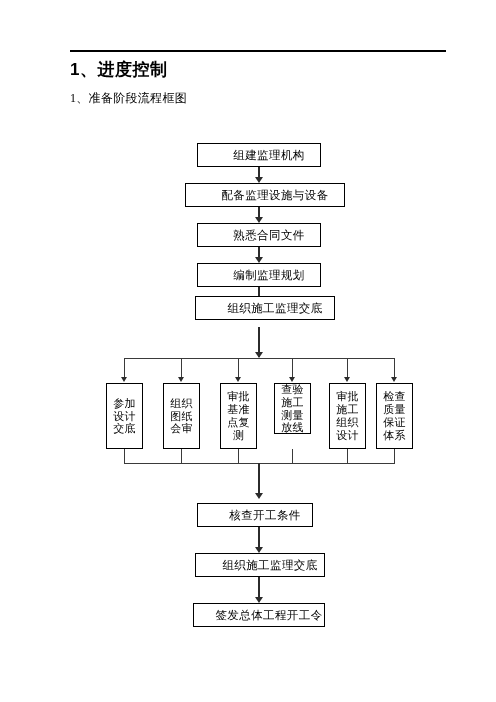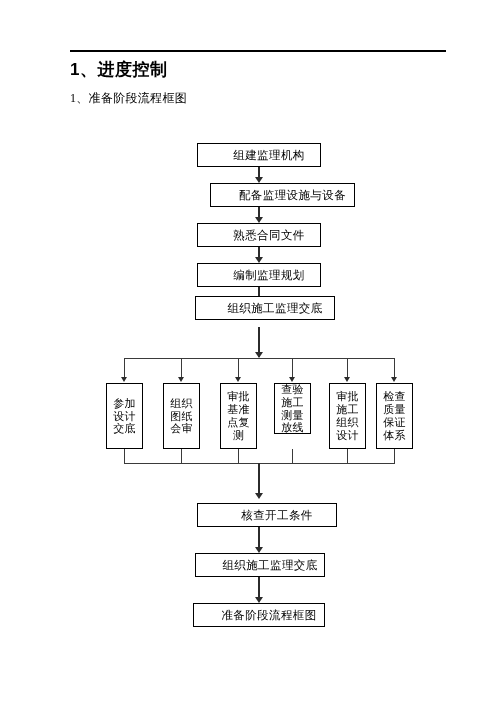--- a/index.html
+++ b/index.html
@@ -133,21 +133,21 @@
 
   <div class="flow">
 
     <div class="node wide" style="left:197px; top:143px; width:124px; height:24px;">
       <span class="lbl">组建监理机构</span>
     </div>
 
     <div class="vline" style="left:258px; top:167px; height:12px;"></div>
     <div class="arrow" style="left:255px; top:177px;"></div>
 
-    <div class="node wide" style="left:210px; top:183px; width:145px; height:24px;">
+    <div class="node wide" style="left:185px; top:183px; width:160px; height:24px;">
       <span class="lbl">配备监理设施与设备</span>
     </div>
 
     <div class="vline" style="left:258px; top:207px; height:12px;"></div>
     <div class="arrow" style="left:255px; top:217px;"></div>
 
     <div class="node wide" style="left:197px; top:223px; width:124px; height:24px;">
       <span class="lbl">熟悉合同文件</span>
     </div>
 
@@ -233,32 +233,32 @@
     <div class="vline thin" style="left:238px; top:449px; height:14px;"></div>
     <div class="vline thin" style="left:292px; top:449px; height:14px;"></div>
     <div class="vline thin" style="left:347px; top:449px; height:14px;"></div>
     <div class="vline thin" style="left:394px; top:449px; height:14px;"></div>
 
     <div class="hline thin" style="left:124px; top:463px; width:271px;"></div>
 
     <div class="vline" style="left:258px; top:463px; height:34px;"></div>
     <div class="arrow" style="left:255px; top:493px;"></div>
 
-    <div class="node wide" style="left:197px; top:503px; width:140px; height:24px;">
+    <div class="node wide" style="left:197px; top:503px; width:116px; height:24px;">
       <span class="lbl">核查开工条件</span>
     </div>
 
     <div class="vline" style="left:258px; top:527px; height:22px;"></div>
     <div class="arrow" style="left:255px; top:547px;"></div>
 
     <div class="node wide" style="left:195px; top:553px; width:130px; height:24px;">
       <span class="lbl">组织施工监理交底</span>
     </div>
 
     <div class="vline" style="left:258px; top:577px; height:22px;"></div>
     <div class="arrow" style="left:255px; top:597px;"></div>
 
     <div class="node wide" style="left:193px; top:603px; width:132px; height:24px;">
-      <span class="lbl">准备阶段流程框图</span>
+      <span class="lbl">签发总体工程开工令</span>
     </div>
 
   </div>
 </div>
 
 </body></html>

